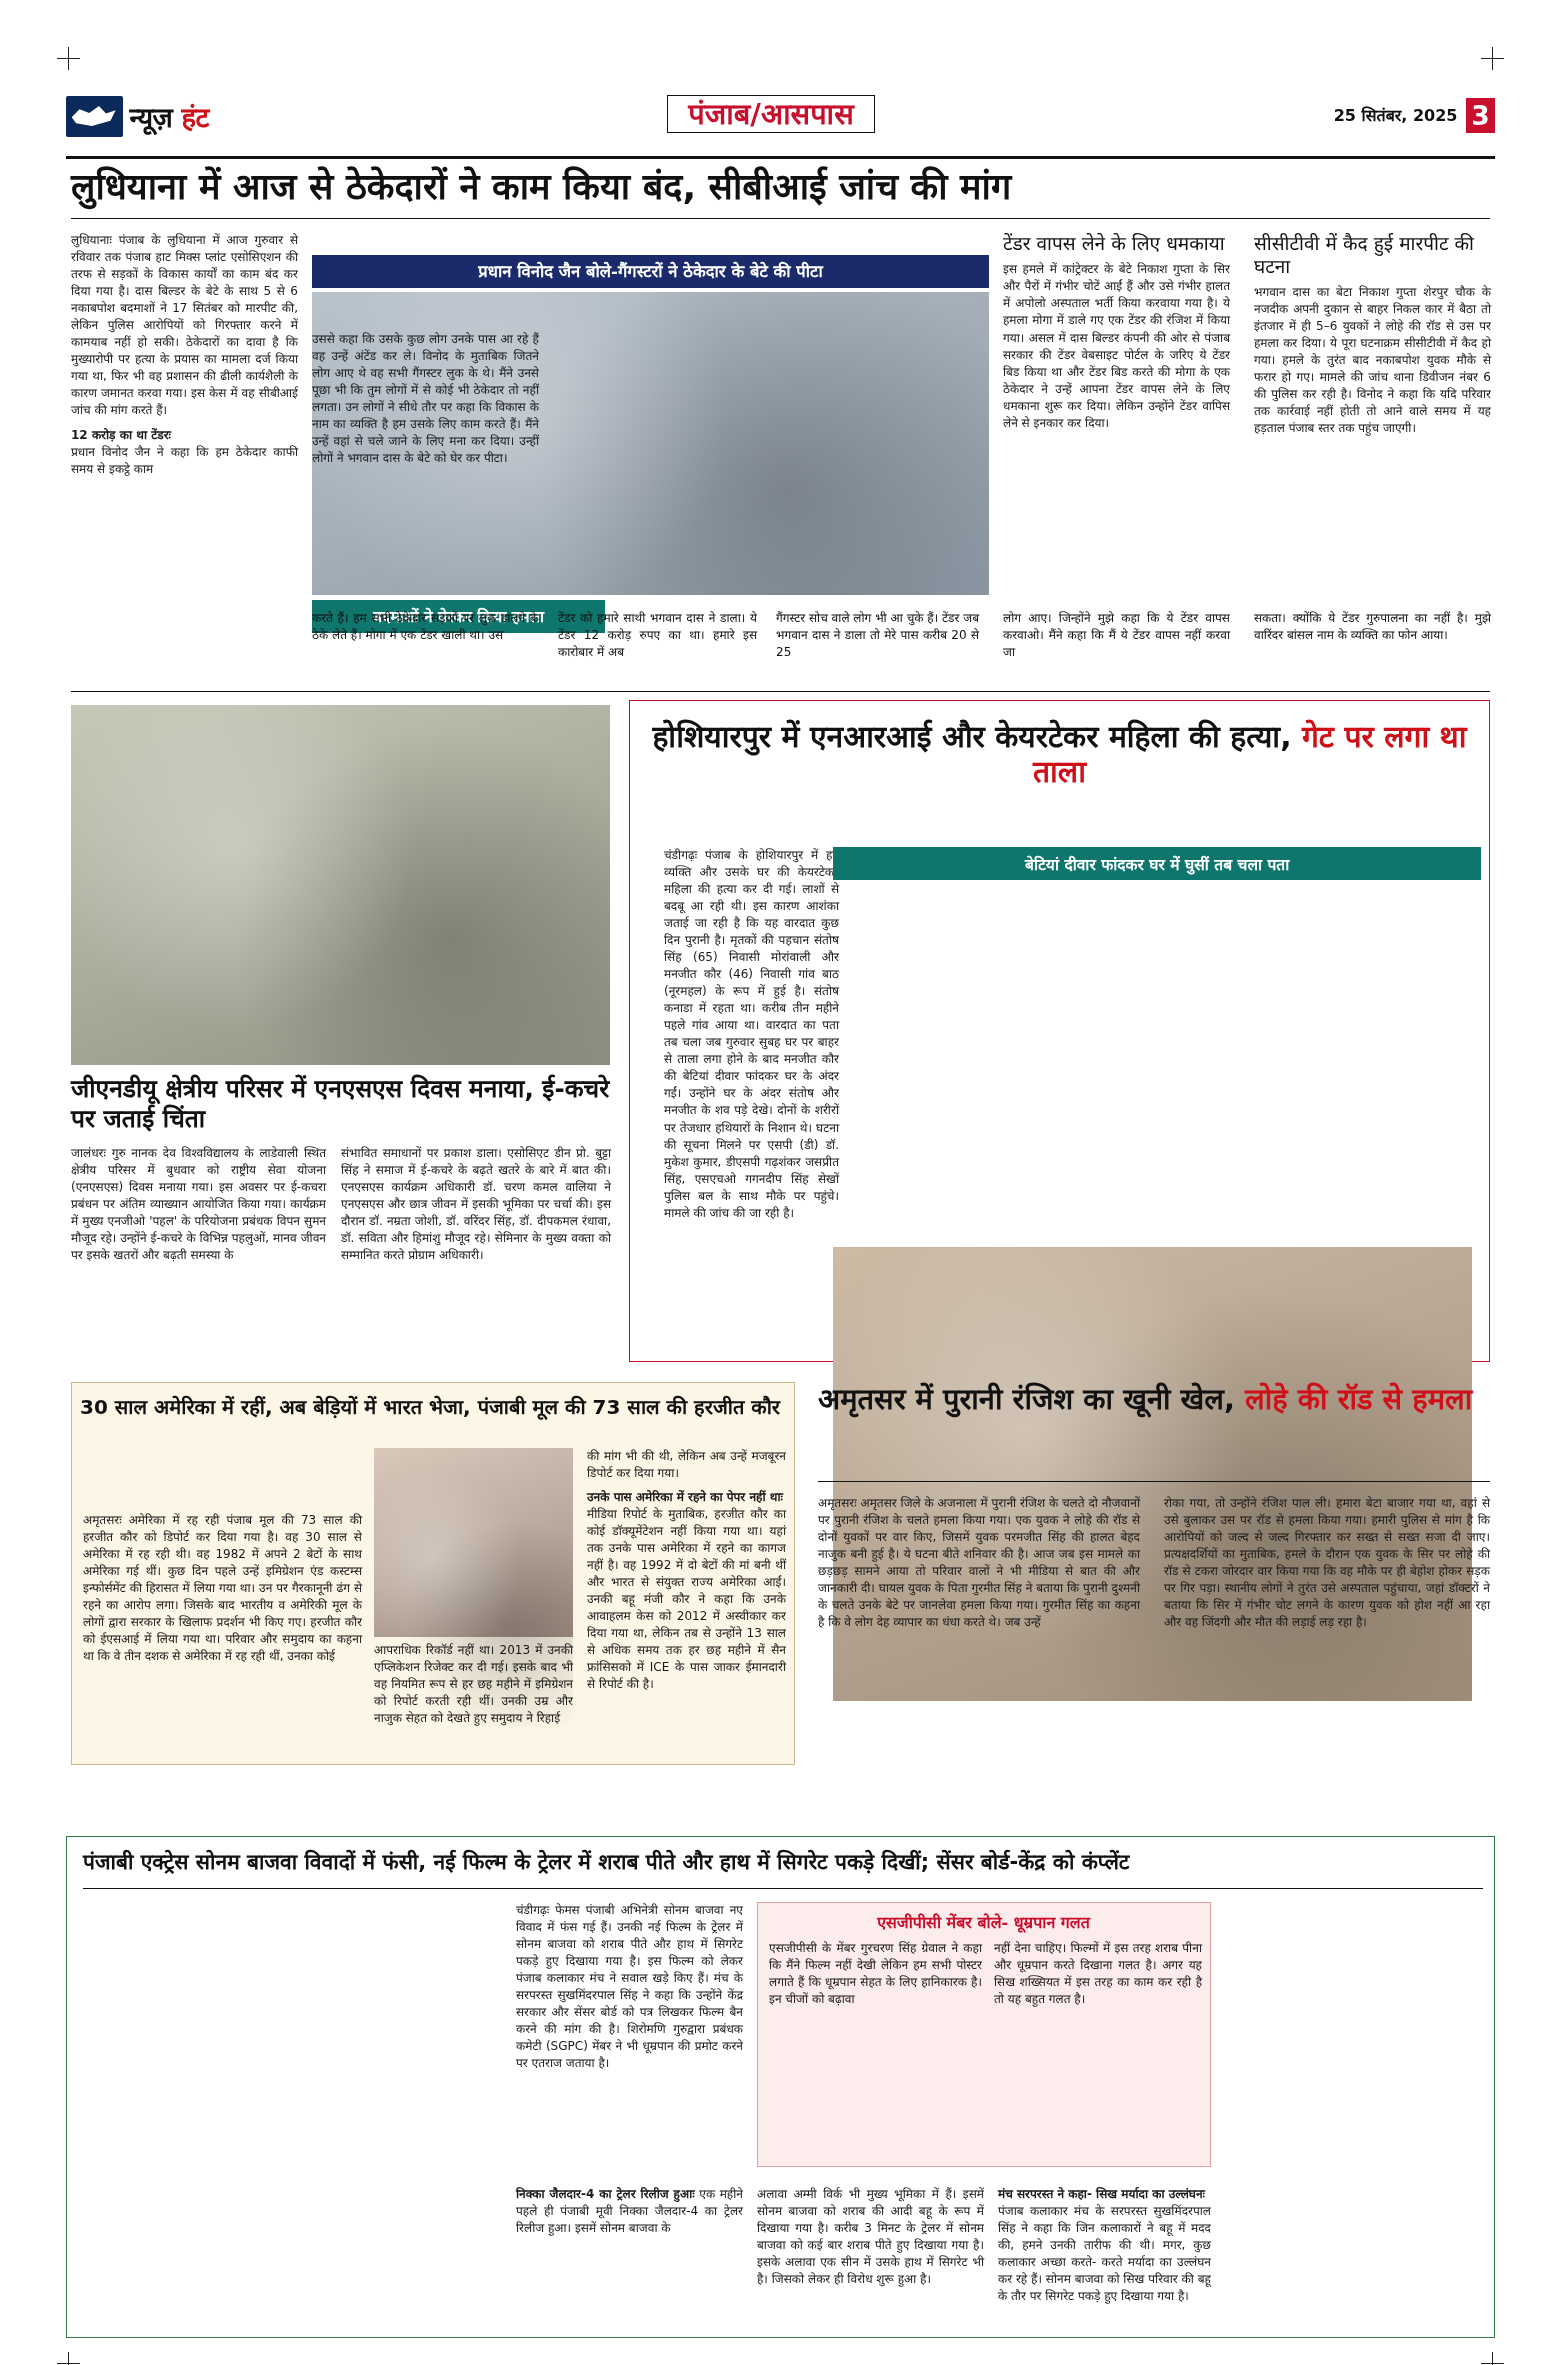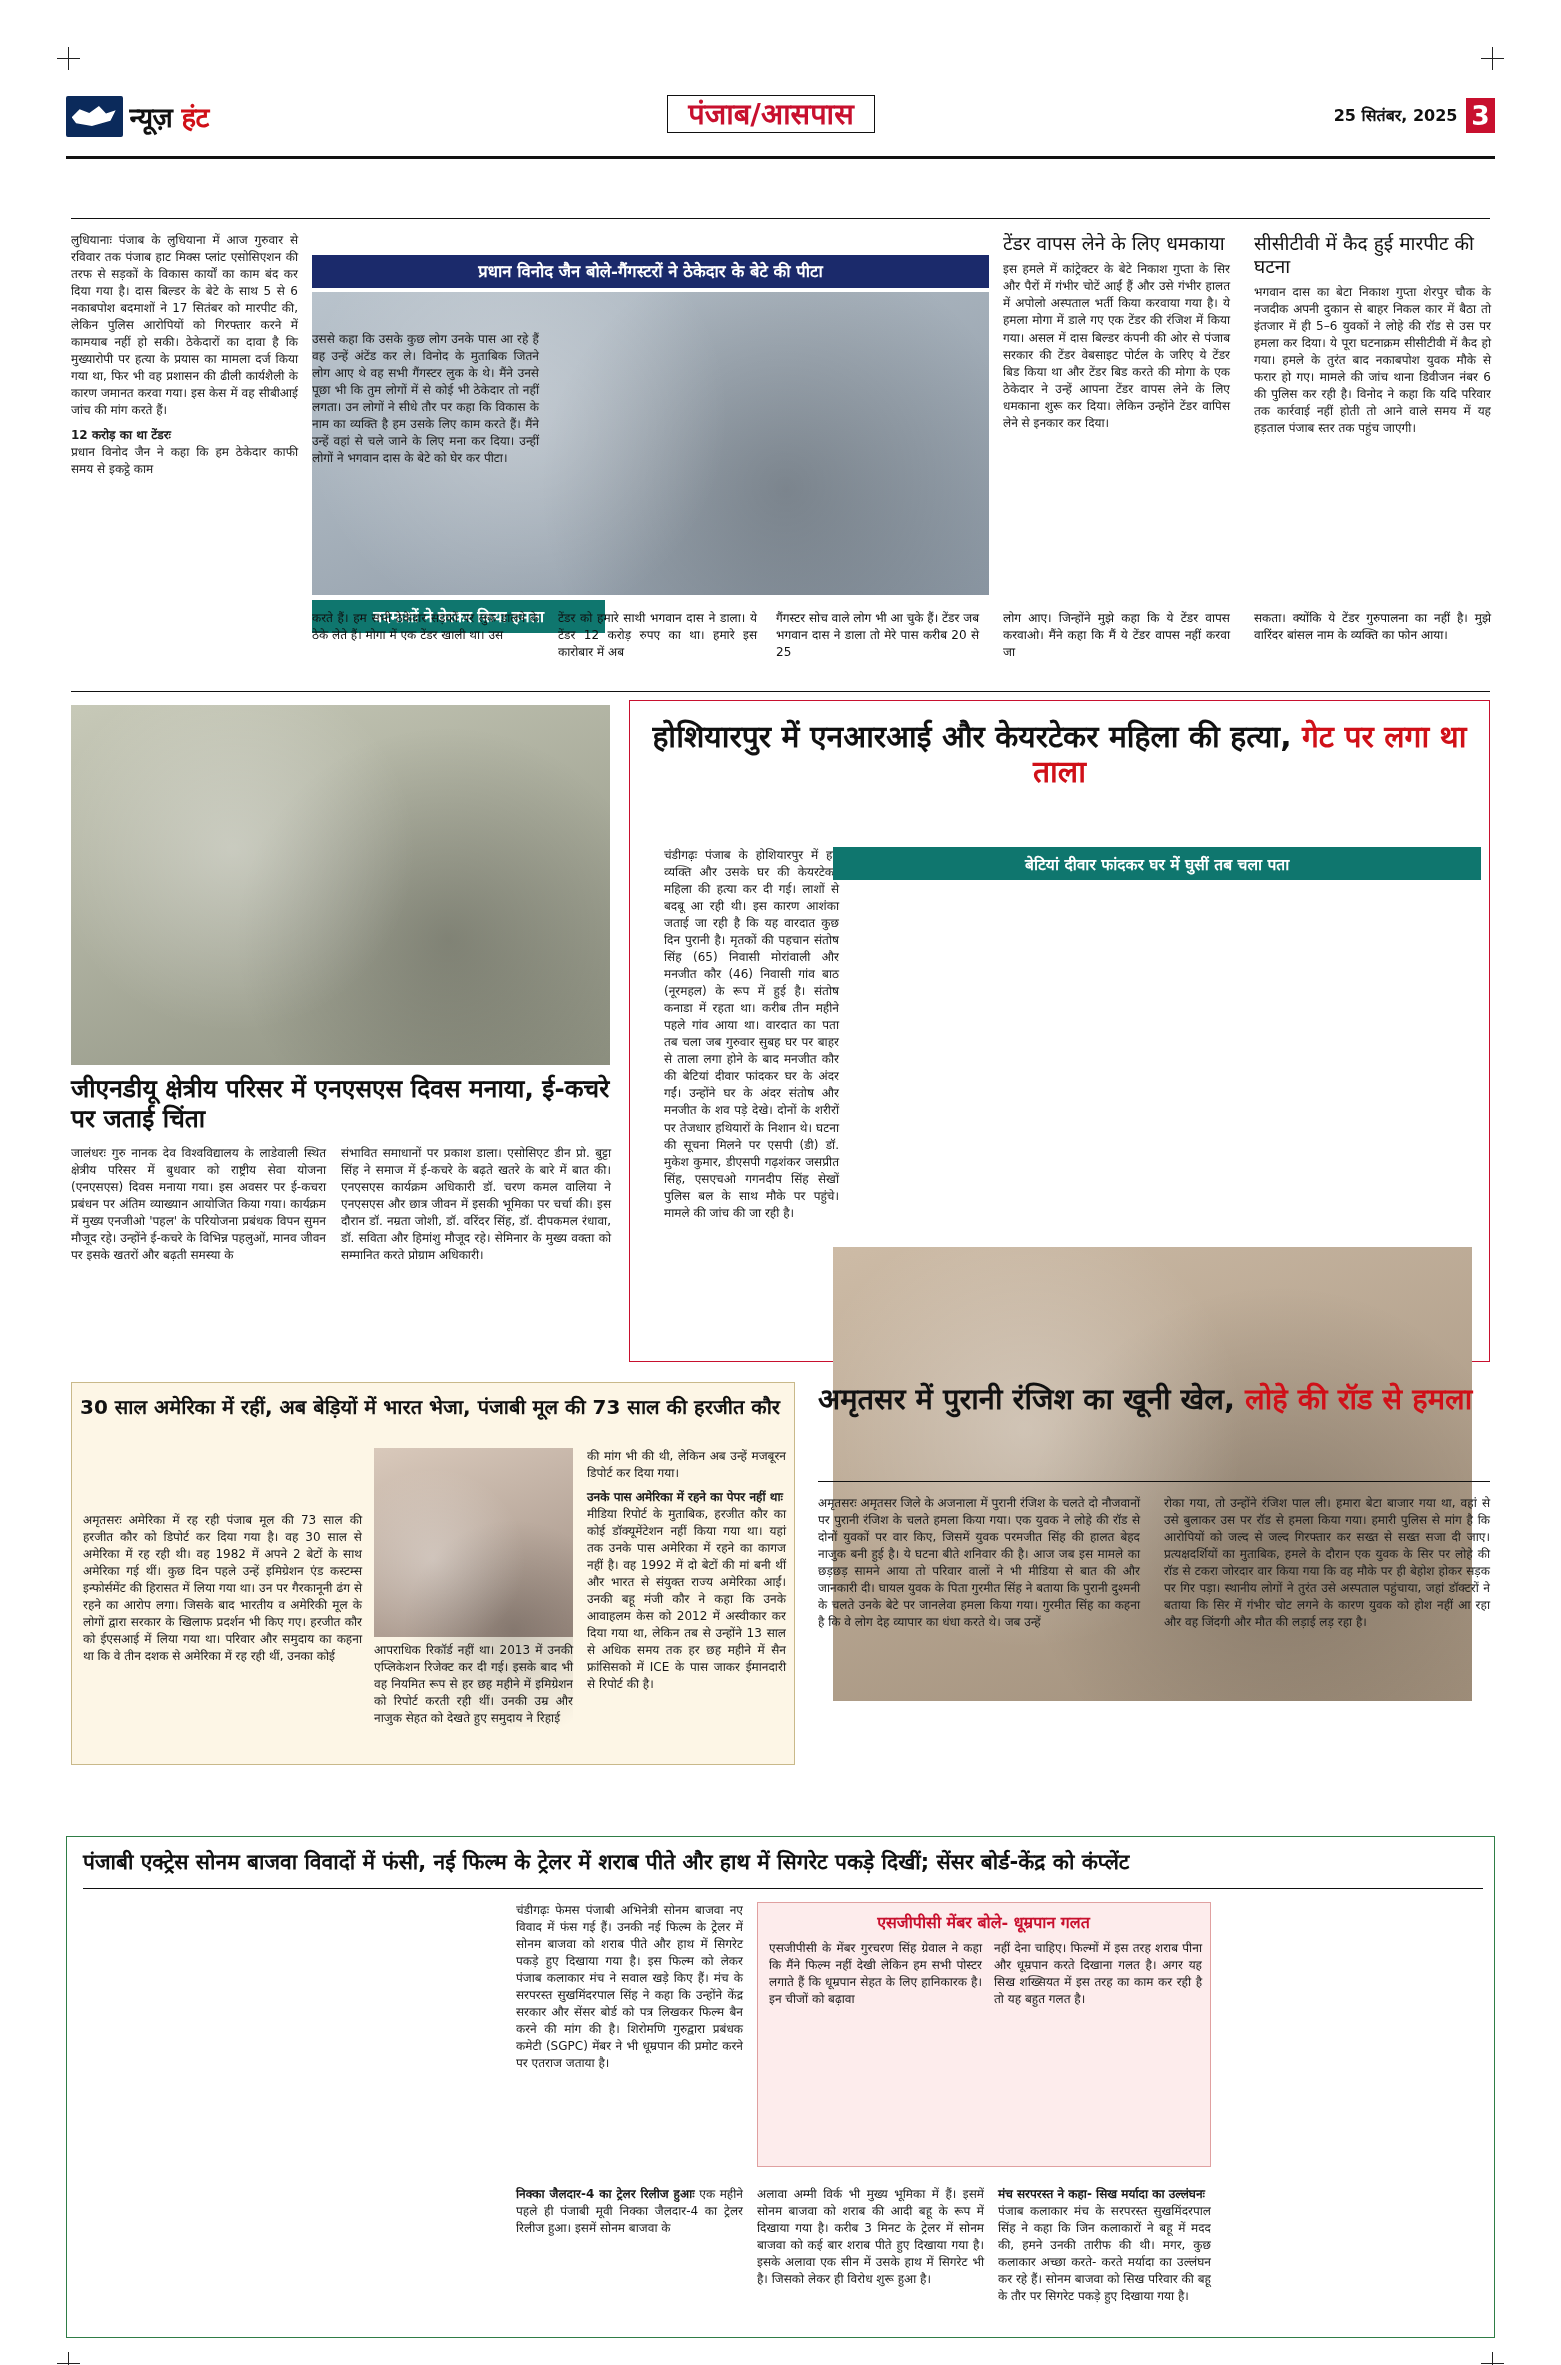--- a/index.html
+++ b/index.html
@@ -107,20 +107,21 @@
     <div class="mast-center">
       <span class="sec">पंजाब/आसपास</span>
     </div>
     <div class="mast-right">
       <div class="mast-date">25 सितंबर, 2025</div>
       <div class="pageno">3</div>
     </div>
   </div>
   <div class="mastrule"></div>
 
+  <div class="lead-hl">लुधियाना में आज से ठेकेदारों ने काम किया बंद, सीबीआई जांच की मांग</div>
   <div class="lead-rule"></div>
 
   <div class="s1c1 col-text">
     <div>लुधियानाः पंजाब के लुधियाना में आज गुरुवार से रविवार तक पंजाब हाट मिक्स प्लांट एसोसिएशन की तरफ से सड़कों के विकास कार्यों का काम बंद कर दिया गया है। दास बिल्डर के बेटे के साथ 5 से 6 नकाबपोश बदमाशों ने 17 सितंबर को मारपीट की, लेकिन पुलिस आरोपियों को गिरफ्तार करने में कामयाब नहीं हो सकी। ठेकेदारों का दावा है कि मुख्यारोपी पर हत्या के प्रयास का मामला दर्ज किया गया था, फिर भी वह प्रशासन की ढीली कार्यशैली के कारण जमानत करवा गया। इस केस में वह सीबीआई जांच की मांग करते हैं।</div>
     <div style="height:7.6px"></div>
     <div style="font-weight:bold">12 करोड़ का था टेंडरः</div>
     <div>प्रधान विनोद जैन ने कहा कि हम ठेकेदार काफी समय से इकट्ठे काम</div>
   </div>
 
   <div class="s1c2">

